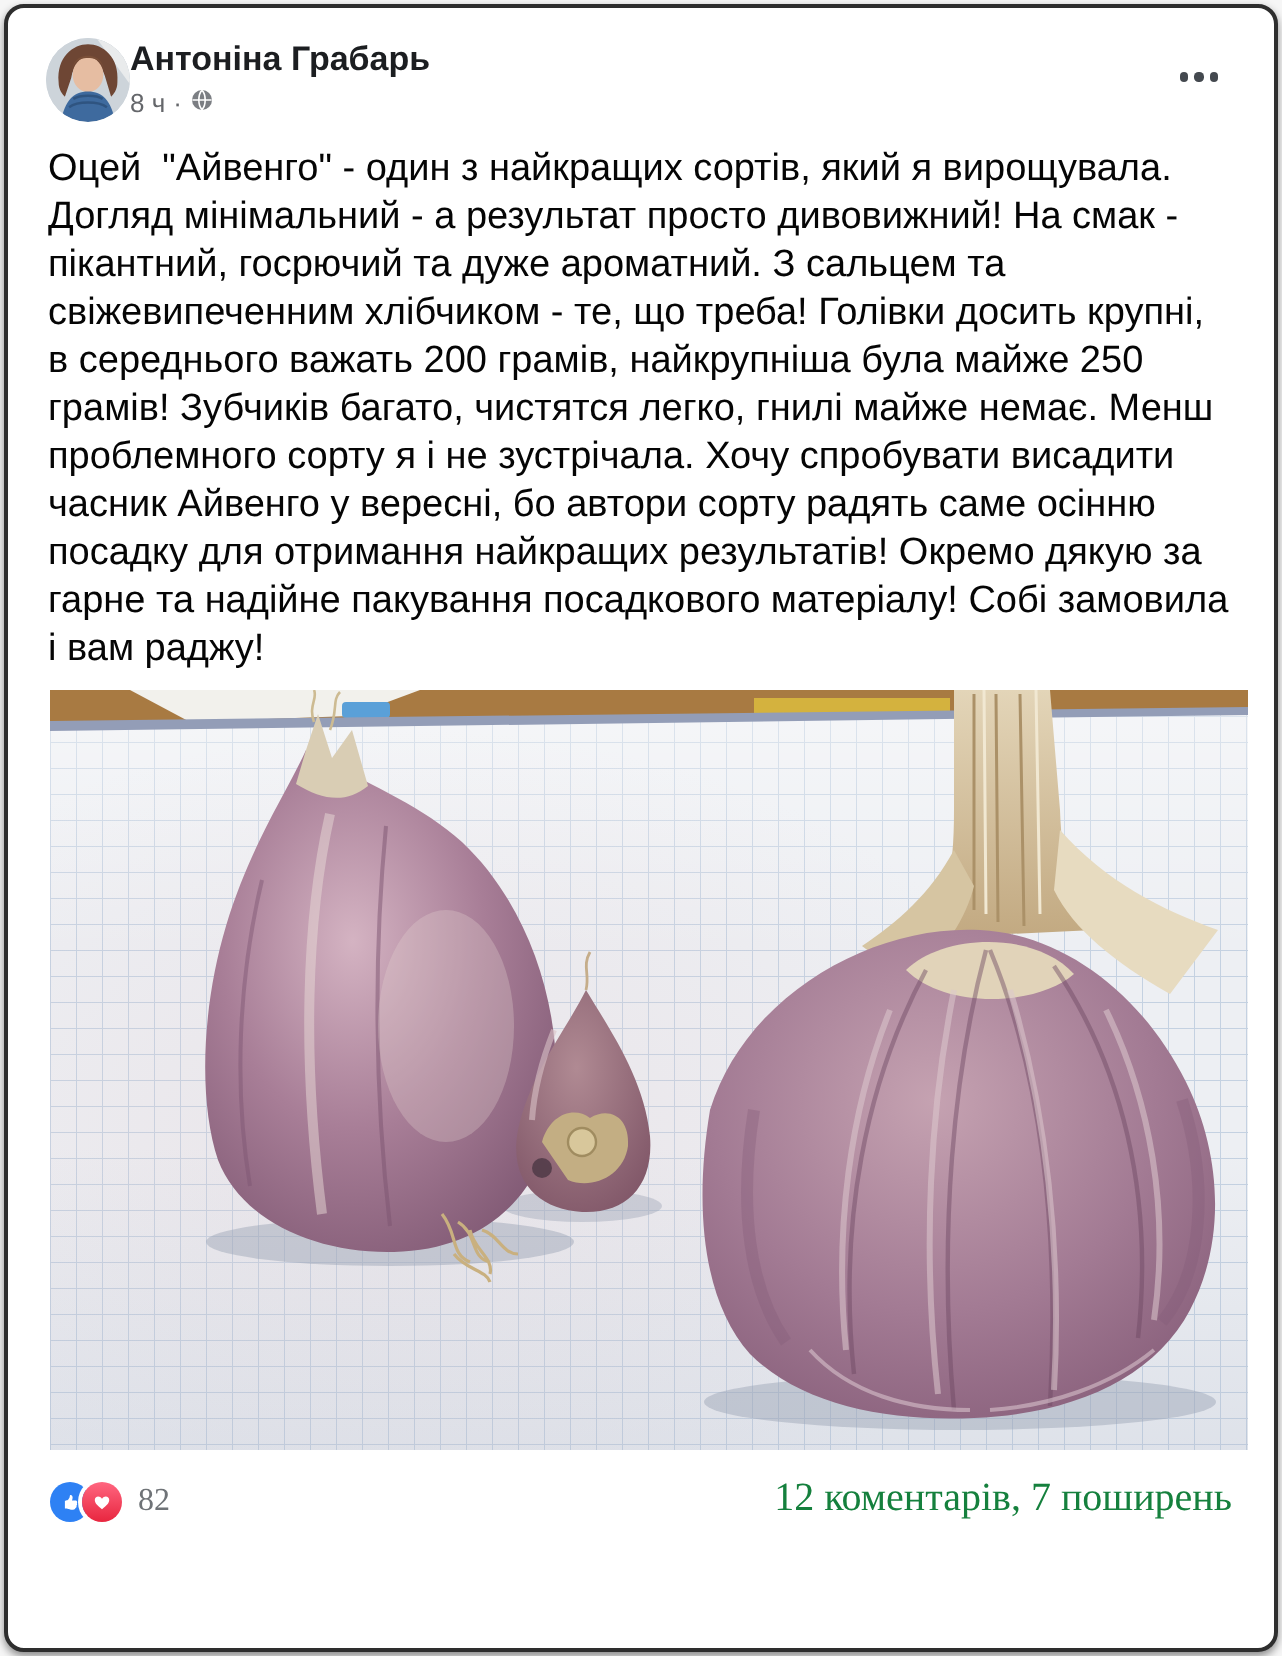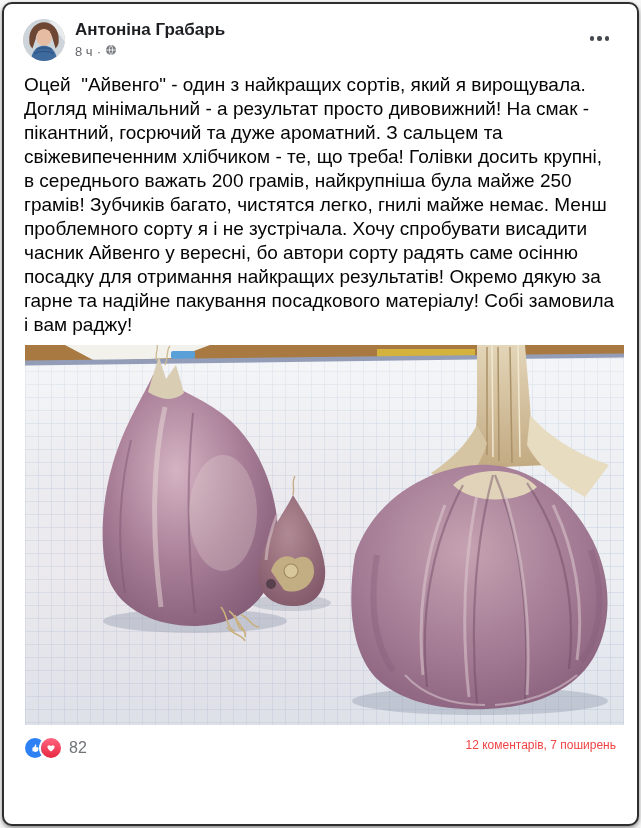--- a/index.html
+++ b/index.html
@@ -11,46 +11,46 @@
   .card {
     box-sizing:border-box; width:637px; height:824px; margin:2px;
     background:#fff; border:2px solid #2e2e2e; border-radius:10px;
     box-shadow:0 2px 4px rgba(0,0,0,.45);
     overflow:hidden; display:flex; flex-direction:column;
   }
   
   .header { position:relative; display:flex; align-items:flex-start; padding:15px 19px 6px; }
   .avatar { width:42px; height:42px; border-radius:50%; overflow:hidden; flex:0 0 auto; cursor:pointer; background:#cfd6dd; }
   .avatar svg { display:block; }
-  .hgroup { margin-left:10px; padding-top:1px; }
+  .hgroup { padding-top:1px; }
   .author { font-size:17px; font-weight:bold; color:#1c1e21; cursor:pointer; }
   .meta { margin-top:4px; font-size:13px; color:#65676b; display:flex; align-items:center; gap:4px; }
   .meta .sep { color:#65676b; }
   .menu { position:absolute; right:24px; top:28px; display:flex; gap:3px; cursor:pointer; padding:4px; }
   .menu i { width:4.5px; height:4.5px; border-radius:50%; background:#44494f; display:block; }
   
   .post-text {
     padding:6px 20px 8px; font-size:19px; line-height:24px;
     color:#050505; white-space:pre-wrap; word-wrap:break-word;
   }
   
   .photo-wrap { padding:0 21px; cursor:pointer; }
   .photo-wrap svg { display:block; width:599px; height:380px; }
   
   .footer {
-    display:flex; align-items:flex-start; justify-content:space-between;
-    padding:13px 21px 0 21px; font-size:15px; color:#65676b;
+    display:flex; align-items:flex-end; justify-content:space-between;
+    padding:13px 21px 0 21px; font-size:15px; color:#65676b;font-family:Liberation Serif, serif;
   }
   .reactions { display:flex; align-items:center; cursor:pointer; }
   .badge { width:20px; height:20px; border-radius:50%; box-shadow:0 0 0 2px #fff; display:flex; align-items:center; justify-content:center; }
   .badge.like { background:#2e81f4; z-index:1; }
   .badge.love { background:linear-gradient(#ff6680,#e8263f); margin-left:-4px; z-index:2; }
   .badge svg { display:block; }
   .count { margin-left:8px; font-size:16px; color:#6f7377; }
-  .comments-shares { font-size:12px; color:#ef4444; cursor:pointer; }
+  .comments-shares { font-size:20px; color:#15803d; cursor:pointer; }
 </style>
 </head>
 <body>
 
 <div class="card">
 
   <div class="header">
     <div class="avatar">
       <svg width="42" height="42" viewBox="0 0 40 40">
         <defs>

